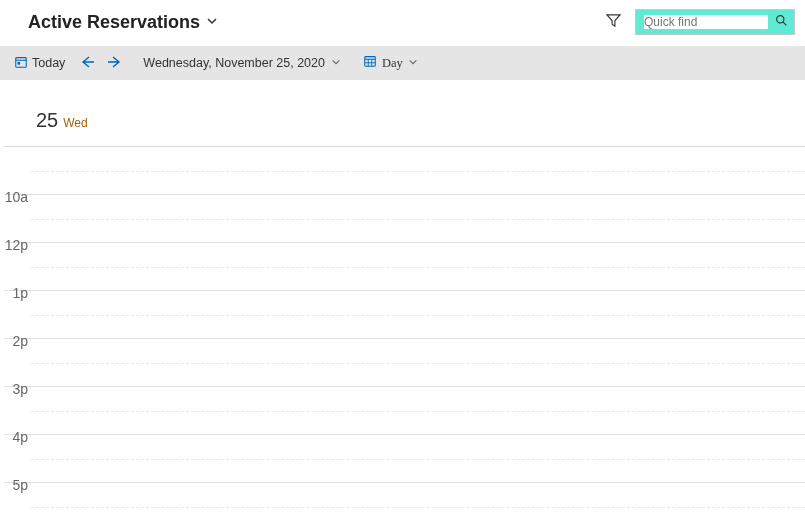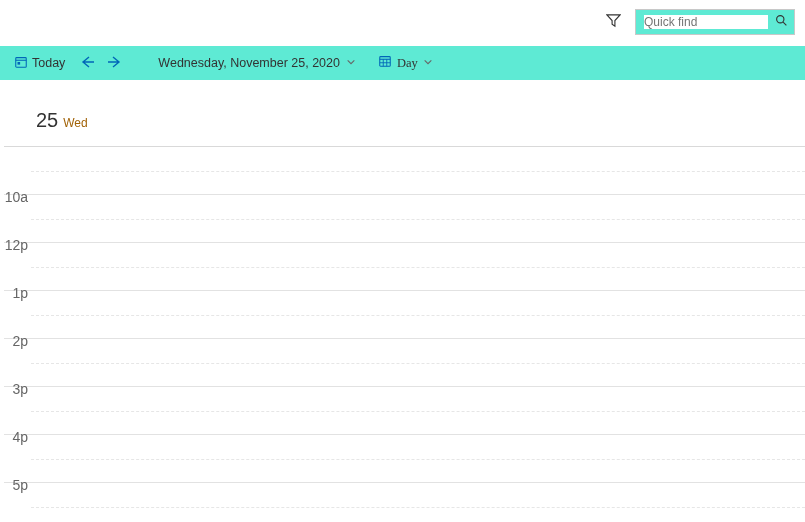--- a/index.html
+++ b/index.html
@@ -10,25 +10,25 @@
     .title-wrap { display: flex; align-items: center; gap: 6px; cursor: pointer; }
     .title { font-size: 18px; font-weight: 600; color: #222; }
     .chev svg { width: 12px; height: 12px; }
     .spacer { flex: 1; }
     .filter-btn { display: flex; align-items: center; justify-content: center; width: 28px; height: 28px; cursor: pointer; margin-right: 8px; }
     .search { position: relative; display: flex; align-items: center; border: 1px solid #c8c8c8; width: 160px; height: 26px; padding: 0 26px 0 8px; background: #5eead4; }
     .search input { border: none; outline: none; width: 100%; font-size: 12px; color: #333; }
     .search .srch-icon { position: absolute; right: 6px; top: 50%; transform: translateY(-50%); cursor: pointer; }
 
     
-    .toolbar { display: flex; align-items: center; gap: 4px; background: #5eead4; padding: 4px 8px; height: 34px; font-size: 12.5px; color: #333; }
+    .toolbar { display: flex; align-items: center; gap: 4px; background: #e5e5e5; padding: 4px 8px; height: 34px; font-size: 12.5px; color: #333; }
     .tb-item { display: flex; align-items: center; gap: 4px; padding: 3px 6px; cursor: pointer; border-radius: 2px; }
     .tb-nav { width: 24px; height: 24px; display: flex; align-items: center; justify-content: center; cursor: pointer; }
     .tb-nav svg { stroke: #0066b8; }
-    .tb-date { display: flex; align-items: center; gap: 6px; padding: 3px 6px; cursor: pointer; margin-left: 21px; }
+    .tb-date { display: flex; align-items: center; gap: 6px; padding: 3px 6px; cursor: pointer; margin-left: 6px; }
     .tb-view { display: flex; align-items: center; gap: 5px; padding: 3px 6px; cursor: pointer; margin-left: 6px; font-family: Liberation Serif, serif; }
     .calico svg { width: 14px; height: 14px; }
 
     
     .cal-wrap { display: flex; }
     .cal-left { width: 4px; background: #fff; }
     .cal-body { flex: 1; }
 
     .day-header { display: flex; align-items: baseline; gap: 5px; padding: 16px 0 14px 32px; border-bottom: 1px solid #d9d9d9; cursor: pointer; }
     .day-num { font-size: 20px; font-weight: 400; color: #333; margin-top: 13px; }
@@ -38,20 +38,28 @@
     .hour-row { position: relative; height: 48px; border-bottom: 1px solid #e2e2e2; display: flex; }
     .hour-row::before { content: ""; position: absolute; left: 27px; right: 0; top: 50%; border-top: 1px dashed #e6e6e6; }
     .hour-label { width: 27px; text-align: right; padding-right: 3px; font-size: 14px; color: #666; margin-top: -6px; }
     .hour-cells { flex: 1; cursor: pointer; }
     .highlight { position: absolute; left: 27px; right: 3px; top: 0; height: 22px; border: 3px solid #e60000; background: transparent; pointer-events: none; }
   </style>
 </head>
 <body>
 
 <div class="header">
+  <div class="title-wrap">
+    <span class="title">Active Reservations</span>
+    <span class="chev">
+      <svg viewBox="0 0 12 12">
+          <path d="M2 4 L6 8 L10 4" fill="none" stroke="#333" stroke-width="1.5"></path>
+        </svg>
+    </span>
+  </div>
   <div class="spacer"></div>
   <div class="filter-btn">
     <span>
       <svg width="15" height="15" viewBox="0 0 16 16">
           <path d="M1 2 H15 L9.5 8 V14 L6.5 12 V8 Z" fill="none" stroke="#333" stroke-width="1.2"></path>
         </svg>
     </span>
   </div>
   <div class="search">
     <input type="text" placeholder="Quick find" style="">

